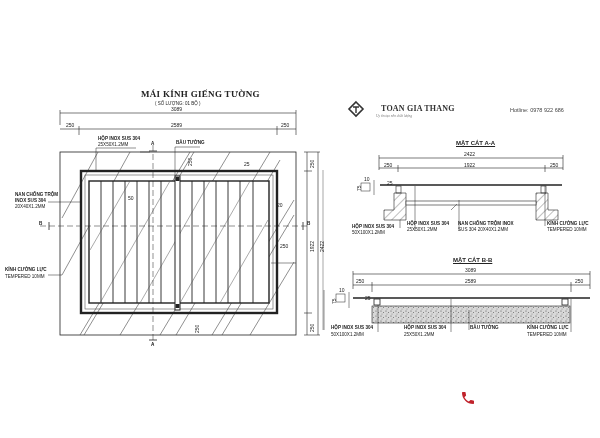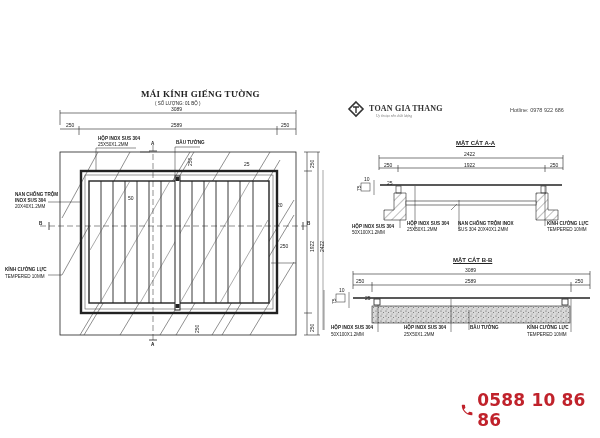--- a/index.html
+++ b/index.html
@@ -6,21 +6,21 @@
   body{width:600px;height:438px;position:relative;overflow:hidden;font-family:"Liberation Sans",sans-serif;color:#222;}
   .abs{position:absolute;}
   svg{position:absolute;left:0;top:0;}
   .t{position:absolute;white-space:nowrap;font-family:"Liberation Sans",sans-serif;color:#222;line-height:1;}
   .title{font-family:"Liberation Serif",serif;font-weight:bold;font-size:9px;letter-spacing:0.3px;}
   .sub{font-size:4.5px;}
   .lbl{font-size:4.6px;font-weight:bold;}
   .lbl2{font-size:4.6px;}
   .dim{font-size:5px;}
   .sec{font-size:6px;font-weight:bold;text-decoration:underline;}
-  .brand{font-family:"Liberation Serif",serif;font-size:8px;font-weight:bold;letter-spacing:0.2px;color:#333;}
+  .brand{font-family:"Liberation Serif",serif;font-size:8px;font-weight:bold;letter-spacing:0.2px;color:#333;margin-left:12px;}
   .slogan{font-family:"Liberation Serif",serif;font-style:italic;font-size:3.5px;color:#777;}
   .hot{font-size:5.5px;color:#444;}
   .phone{font-family:"DejaVu Sans",sans-serif;font-weight:bold;font-size:17px;color:#c0222b;letter-spacing:0.2px;}
   .vert{transform:rotate(-90deg);transform-origin:left top;}
 </style>
 </head>
 <body>
 
 <div>
 <svg width="600" height="438" viewBox="0 0 600 438">
@@ -264,14 +264,13 @@
   <div class="t lbl2" style="left:404px;top:333px;">25X50X1.2MM</div>
   <div class="t lbl" style="left:470px;top:326px;">BẦU TƯỜNG</div>
   <div class="t lbl" style="left:527px;top:326px;">KÍNH CƯỜNG LỰC</div>
   <div class="t lbl2" style="left:527px;top:333px;">TEMPERED 10MM</div>
 </div>
 
 <div class="abs" style="left:460px;top:390px;display:flex;align-items:center;gap:3px;">
   <svg width="16" height="16" viewBox="0 0 24 24" style="position:static;">
     <path d="M6.6 10.8c1.4 2.8 3.8 5.1 6.6 6.6l2.2-2.2c.3-.3.7-.4 1-.2 1.1.4 2.3.6 3.6.6.6 0 1 .4 1 1V20c0 .6-.4 1-1 1C10.6 21 3 13.4 3 4c0-.6.4-1 1-1h3.5c.6 0 1 .4 1 1 0 1.3.2 2.5.6 3.6.1.3 0 .7-.2 1L6.6 10.8z" fill="#c0222b"></path>
   </svg>
-  <span class="phone">0588 10 86 86</span>
 </div>
 
 </body></html>

